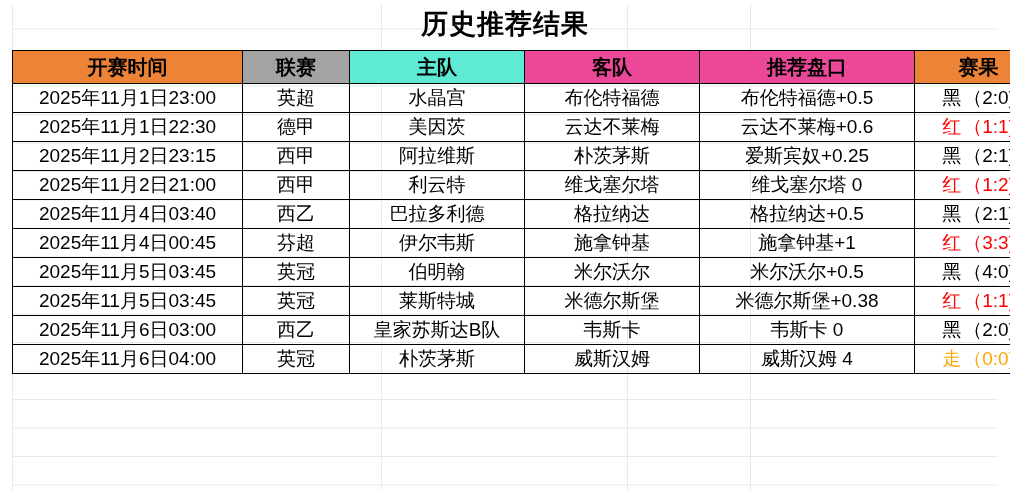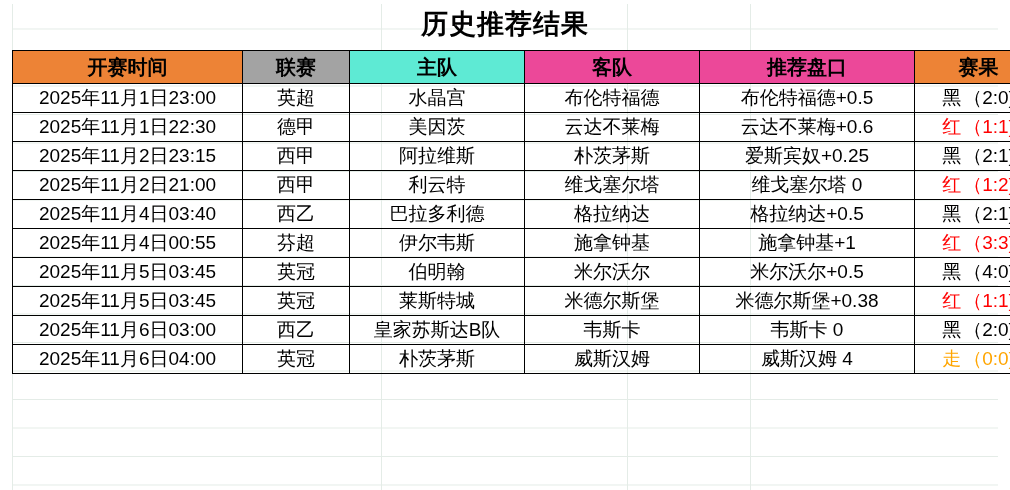--- a/index.html
+++ b/index.html
@@ -154,21 +154,21 @@
       </tr>
       <tr>
         <td>2025年11月4日03:40</td>
         <td>西乙</td>
         <td>巴拉多利德</td>
         <td>格拉纳达</td>
         <td>格拉纳达+0.5</td>
         <td class="result res-black" style="color: rgb(0, 0, 0);"><span class="res-label">黑</span><span class="res-score">（2:1)</span></td>
       </tr>
       <tr>
-        <td>2025年11月4日00:55</td>
+        <td>2025年11月4日00:45</td>
         <td>芬超</td>
         <td>伊尔韦斯</td>
         <td>施拿钟基</td>
         <td>施拿钟基+1</td>
         <td class="result res-red" style="color: rgb(255, 0, 0);"><span class="res-label">红</span><span class="res-score">（3:3)</span></td>
       </tr>
       <tr>
         <td>2025年11月5日03:45</td>
         <td>英冠</td>
         <td>伯明翰</td>

